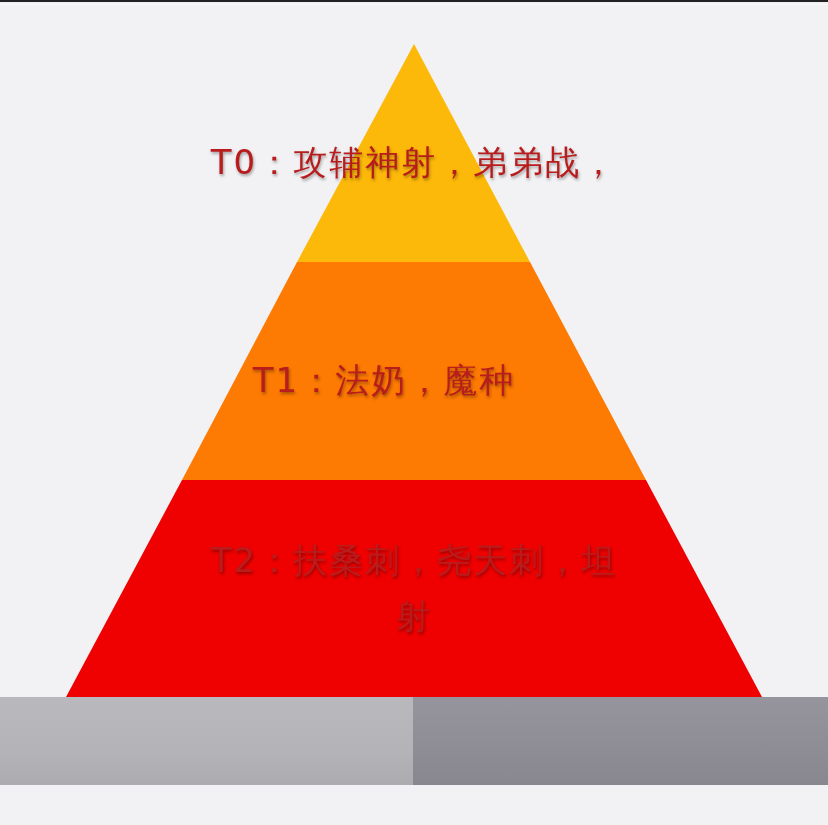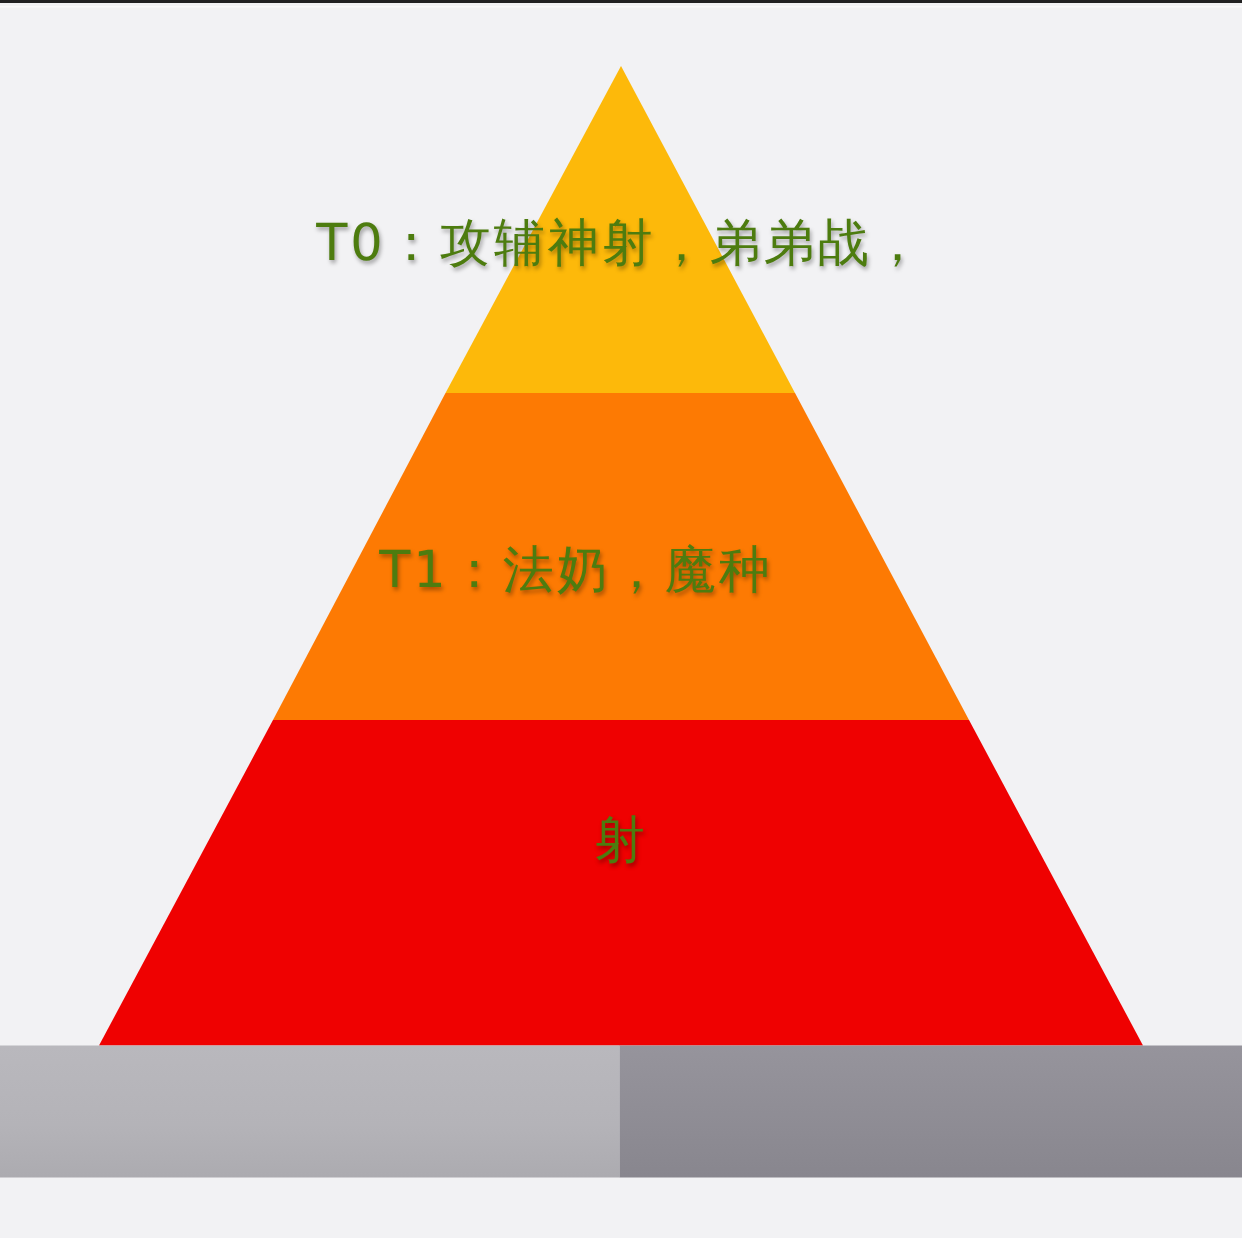--- a/index.html
+++ b/index.html
@@ -14,21 +14,21 @@
     .base-left {
       position: absolute; left: 0; top: 697px; width: 413px; height: 88px;
       background: linear-gradient(180deg, #b9b8bd 0%, #b4b3b8 60%, #acabb0 100%);
     }
     .base-right {
       position: absolute; left: 413px; top: 697px; width: 415px; height: 88px;
       background: linear-gradient(180deg, #96949c 0%, #8e8c94 60%, #88868e 100%);
     }
     .label {
       position: absolute; left: 0; width: 828px; text-align: center;
-      color: #4d7c0f; font-size: 34px; letter-spacing: 2px; line-height: 56px;
+      color: #b91c1c; font-size: 34px; letter-spacing: 2px; line-height: 56px;
       text-shadow: 1px 2px 3px rgba(0,0,0,0.35);
       white-space: nowrap;
     }
     .label .l2 { display: block; }
   </style>
 </head>
 <body>
 
 <div class="top-line"></div>
 <div class="top-line2"></div>
@@ -44,14 +44,15 @@
 
 <div class="label" style="top:134px;">
   <span class="l2">T0：攻辅神射，弟弟战，</span>
 </div>
 
 <div class="label" style="top:352px; left:-30px;">
   <span class="l2">T1：法奶，魔种</span>
 </div>
 
 <div class="label" style="top:532px;">
+  <span class="l2">T2：扶桑刺，尧天刺，坦</span>
   <span class="l2">射</span>
 </div>
 
 </body></html>

